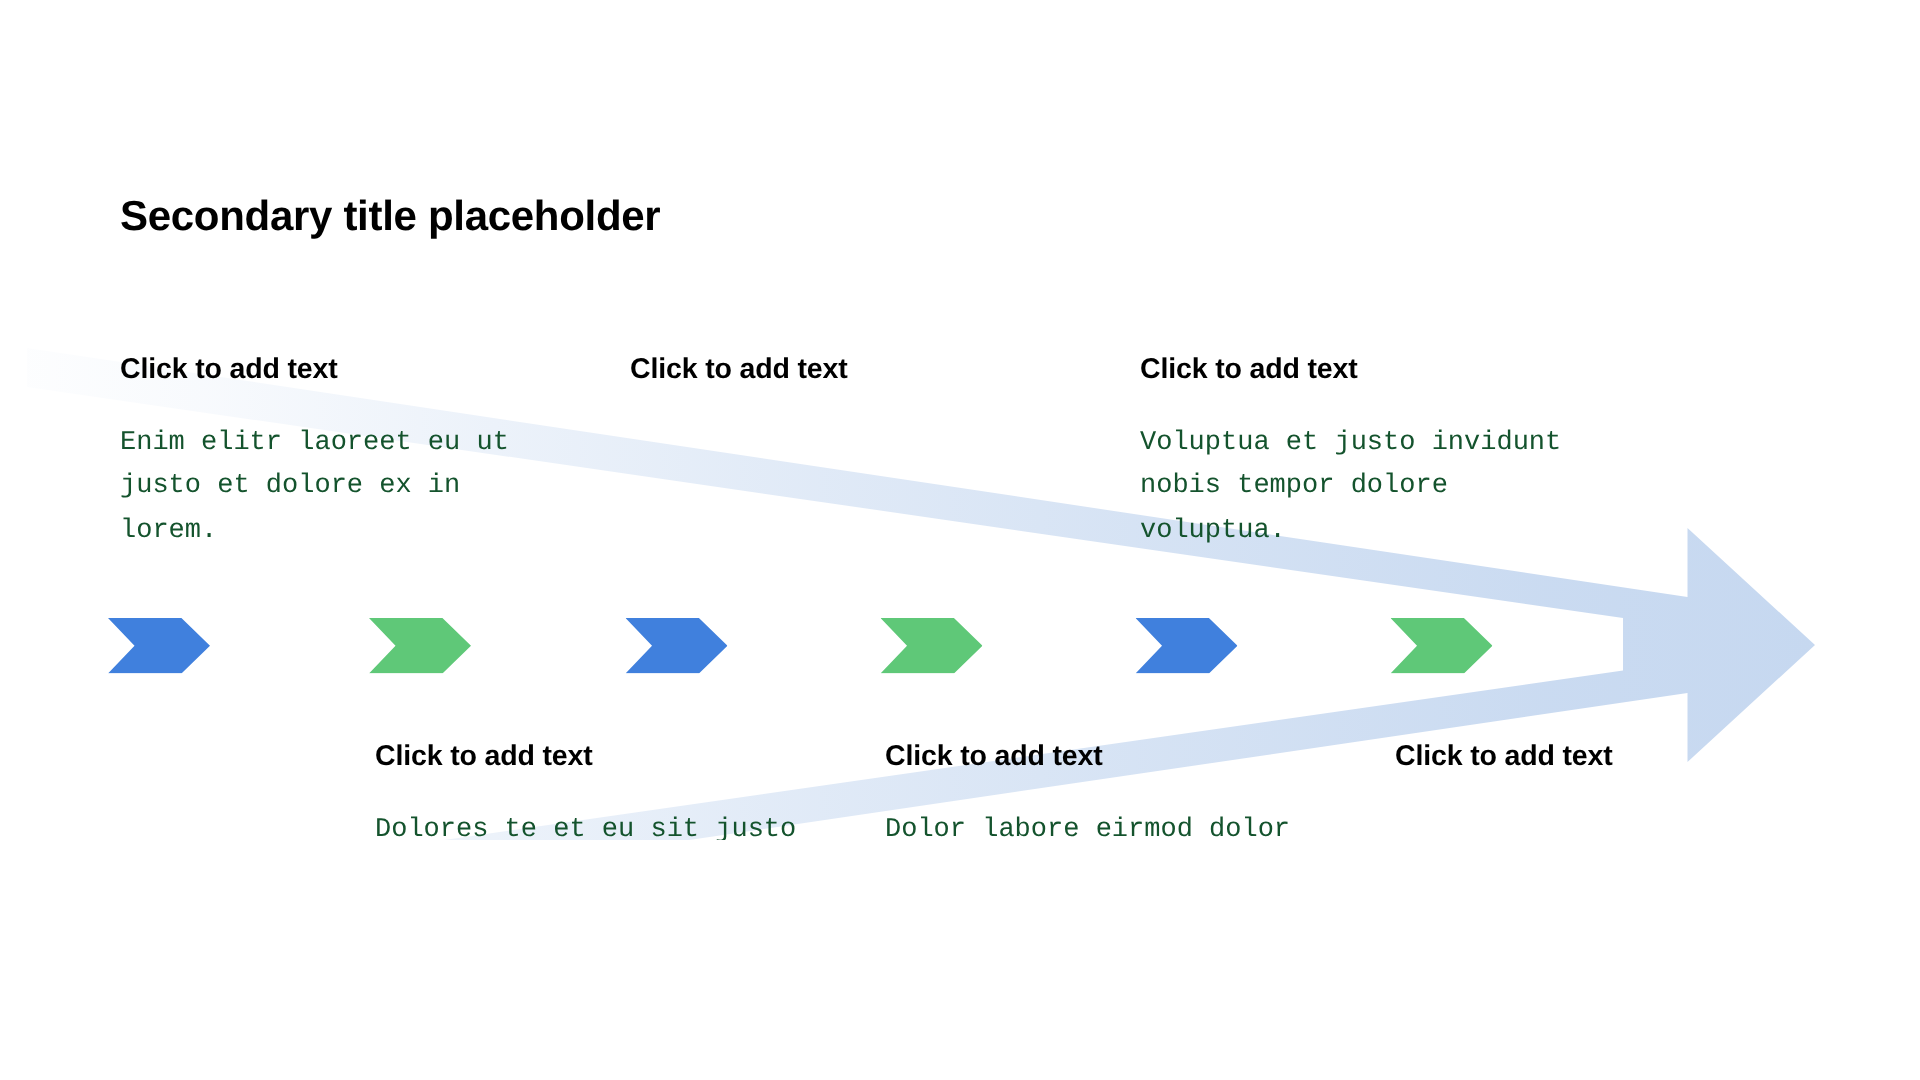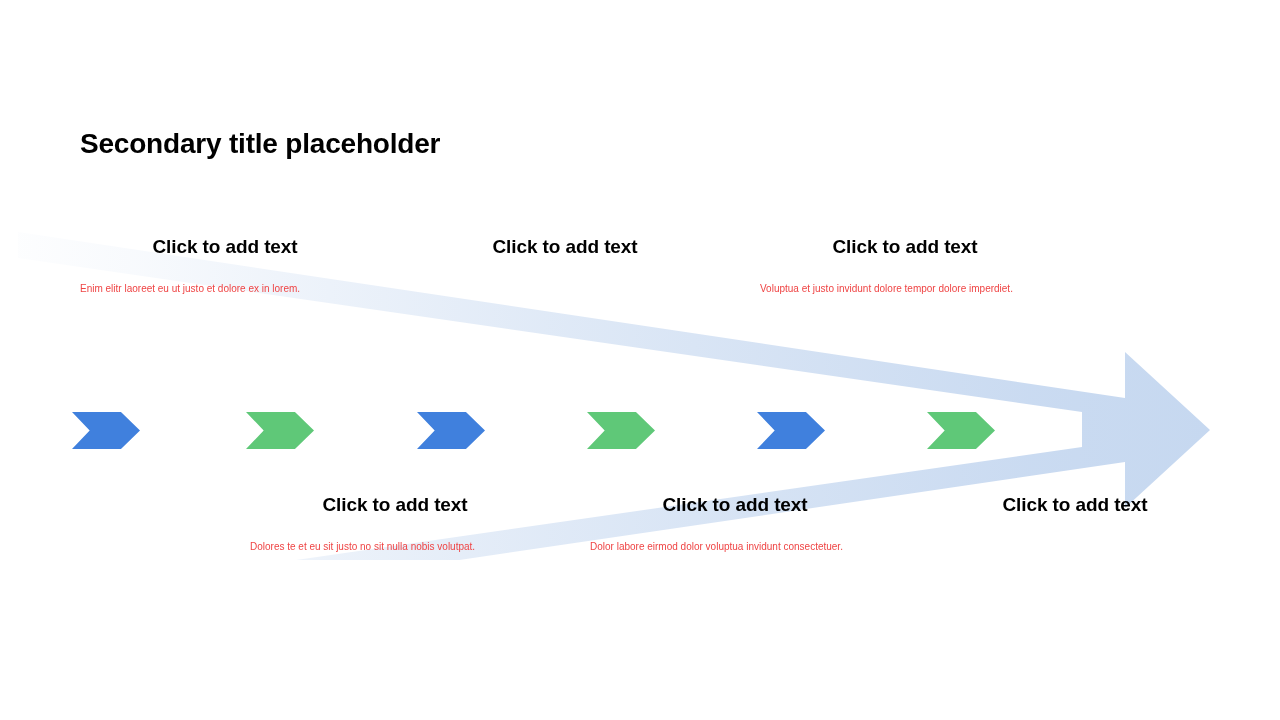--- a/index.html
+++ b/index.html
@@ -47,29 +47,29 @@
     position: absolute;
     width: 290px;
   }
   .block-heading {
     font-size: 19px;
     font-weight: bold;
     color: #000000;
     margin: 0;
     line-height: 1.2;
     letter-spacing: -0.1px;
-    text-align: center;
   }
   .block-body {
-    font-size: 10px;
+    font-size: 18px;
     font-weight: normal;
-    color: #ef4444;
+    color: #14532d;
     margin: 0;
     margin-top: 22px;
     line-height: 1.65;
+    font-family: Liberation Mono, monospace;
   }
 
   
   .row-top { top: 236px; }
   
   .row-bottom { top: 494px; }
 
   .col-a { left: 80px; }
   .col-b { left: 420px; }
   .col-c { left: 760px; }
@@ -127,21 +127,21 @@
     <h2 class="block-heading">Click to add text</h2>
     <p class="block-body">Enim elitr laoreet eu ut justo et dolore ex in lorem.</p>
   </div>
 
   <div class="text-block row-top col-b">
     <h2 class="block-heading">Click to add text</h2>
   </div>
 
   <div class="text-block row-top col-c">
     <h2 class="block-heading">Click to add text</h2>
-    <p class="block-body">Voluptua et justo invidunt dolore tempor dolore imperdiet.</p>
+    <p class="block-body">Voluptua et justo invidunt nobis tempor dolore voluptua.</p>
   </div>
 
   <div class="chevron" style="left: 72px; background-color: rgb(64, 128, 221);"></div>
   <div class="chevron" style="left: 246px; background-color: rgb(95, 200, 120);"></div>
   <div class="chevron" style="left: 417px; background-color: rgb(64, 128, 221);"></div>
   <div class="chevron" style="left: 587px; background-color: rgb(95, 200, 120);"></div>
   <div class="chevron" style="left: 757px; background-color: rgb(64, 128, 221);"></div>
   <div class="chevron" style="left: 927px; background-color: rgb(95, 200, 120);"></div>
 
   <div class="text-block row-bottom col-d">

